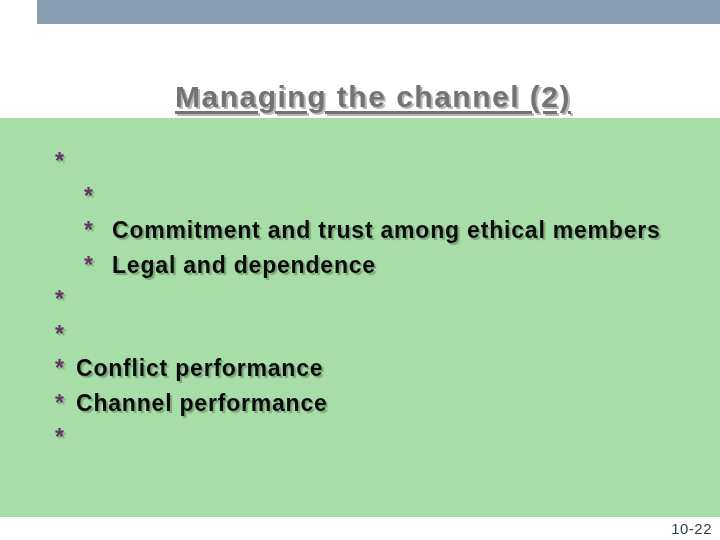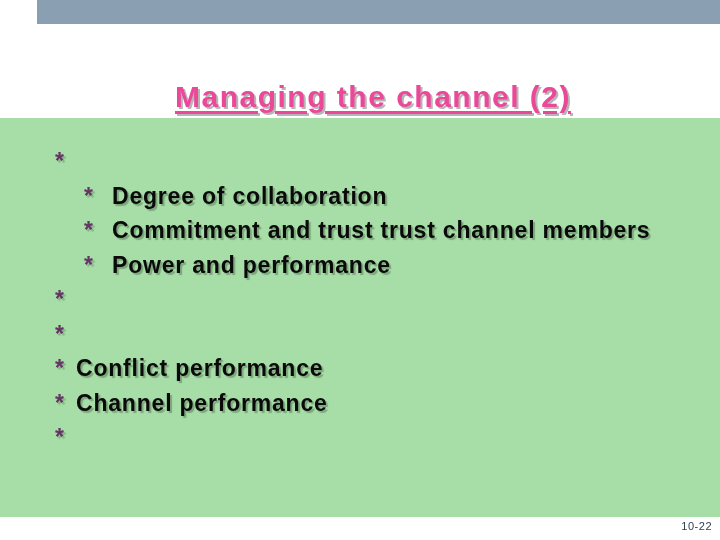--- a/index.html
+++ b/index.html
@@ -16,21 +16,21 @@
     width: 683px; height: 24px;
     background: var(--bar-color, #8a9fb1);
   }
   .slide-title {
     position: absolute;
     top: 80px; left: 26px; width: 694px;
     text-align: center;
     font-size: 30px;
     font-weight: bold;
     letter-spacing: 1.5px;
-    color: #ec4899;
+    color: #737373;
     text-decoration: underline;
     text-decoration-thickness: 3px;
     text-underline-offset: 4px;
     text-shadow: 2px 2px 0 #b6b6b6;
     white-space: nowrap;
   }
   .content-panel {
     position: absolute;
     left: 0; top: 118px;
     width: 720px; height: 399px;
@@ -55,52 +55,51 @@
     flex: 0 0 auto;
     text-shadow: 2px 2px 1px rgba(70, 100, 70, 0.35);
   }
   .line.level-1 { padding-left: 55px; }
   .line.level-1 .bullet { width: 21px; }
   .line.level-2 { padding-left: 84px; }
   .line.level-2 .bullet { width: 28px; }
   .page-number {
     position: absolute;
     right: 8px; top: 520px;
-    font-size: 11px;
+    font-size: 15px;
     letter-spacing: 0.5px;
     color: var(--pagenum-color, #2d3e50);
   }
 </style>
 </head>
 <body style="--bar-color: #8a9fb1; --panel-color: #a7dda7; --bullet-color: #663366; --pagenum-color: #2d3e50;">
 
 <div class="top-bar"></div>
 
 <div class="slide-title">Managing the channel (2)</div>
 
 <div class="content-panel">
   <div class="bullet-list">
 
       <div class="line level-1">
         <span class="bullet">*</span>
       </div>
 
       <div class="line level-2">
         <span class="bullet">*</span>
-        <span class="text">Degree of collaboration</span>
       </div>
 
       <div class="line level-2">
         <span class="bullet">*</span>
-        <span class="text">Commitment and trust trust channel members</span>
+        <span class="text">Commitment and trust among ethical members</span>
       </div>
 
       <div class="line level-2">
         <span class="bullet">*</span>
-        <span class="text">Power and performance</span>
+        <span class="text">Legal and dependence</span>
       </div>
 
       <div class="line level-1">
         <span class="bullet">*</span>
       </div>
 
       <div class="line level-1">
         <span class="bullet">*</span>
       </div>
 

